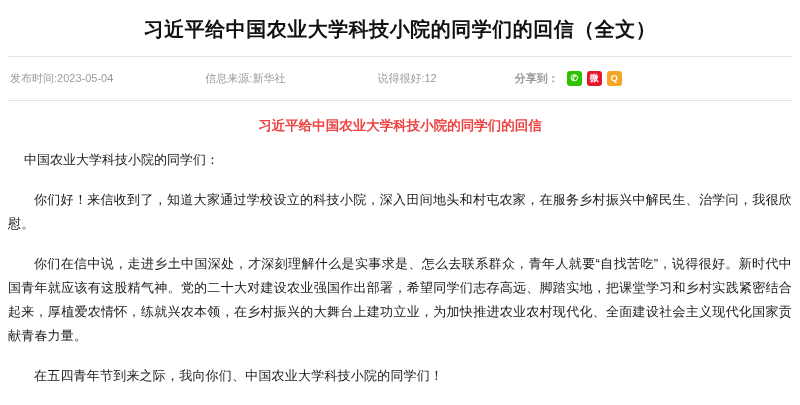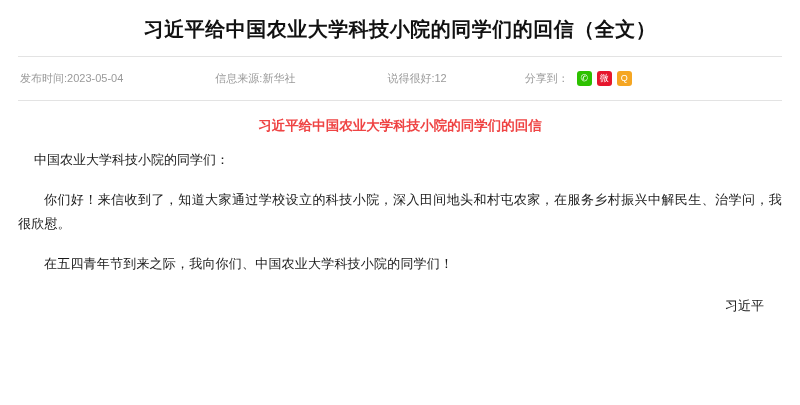--- a/index.html
+++ b/index.html
@@ -12,21 +12,21 @@
     background: #ffffff;
     font-family: "Liberation Sans", sans-serif;
     color: #1a1a1a;
     overflow: hidden;
   }
   .page {
     width: 800px;
     height: 303px;
     position: relative;
     box-sizing: border-box;
-    padding: 0 14px;
+    padding: 0 4px;
     background: #fff;
   }
   .title-bar {
     padding: 16px 30px 14px 30px;
     text-align: center;
   }
   .doc-title {
     font-size: 20px;
     font-weight: bold;
     color: #111;
@@ -47,20 +47,21 @@
   .meta-item {
     white-space: nowrap;
   }
   .meta-pub { }
   .meta-src { margin-left: 92px; text-align: right; }
   .meta-views { margin-left: 92px; }
   .share-wrap {
     margin-left: 78px;
     display: flex;
     align-items: center;
+    font-weight: bold;
   }
   .share-label {
     font-size: 11px;
     color: #9a9a9a;
     margin-right: 8px;
   }
   .share-icons {
     display: flex;
     align-items: center;
     gap: 5px;
@@ -139,20 +140,21 @@
       </span>
     </span>
   </div>
 
   <div class="divider"></div>
 
   <div class="content">
     <div class="sub-title">习近平给中国农业大学科技小院的同学们的回信</div>
     <div class="salutation">中国农业大学科技小院的同学们：</div>
     <p class="body-para">你们好！来信收到了，知道大家通过学校设立的科技小院，深入田间地头和村屯农家，在服务乡村振兴中解民生、治学问，我很欣慰。</p>
+    <p class="body-para">你们在信中说，走进乡土中国深处，才深刻理解什么是实事求是、怎么去联系群众，青年人就要“自找苦吃”，说得很好。新时代中国青年就应该有这股精气神。党的二十大对建设农业强国作出部署，希望同学们志存高远、脚踏实地，把课堂学习和乡村实践紧密结合起来，厚植爱农情怀，练就兴农本领，在乡村振兴的大舞台上建功立业，为加快推进农业农村现代化、全面建设社会主义现代化国家贡献青春力量。</p>
     <p class="body-para">在五四青年节到来之际，我向你们、中国农业大学科技小院的同学们！</p>
 
     <div class="sign-block">
       <div class="sign-name">习近平</div>
 
     </div>
   </div>
 
 </div>
 

